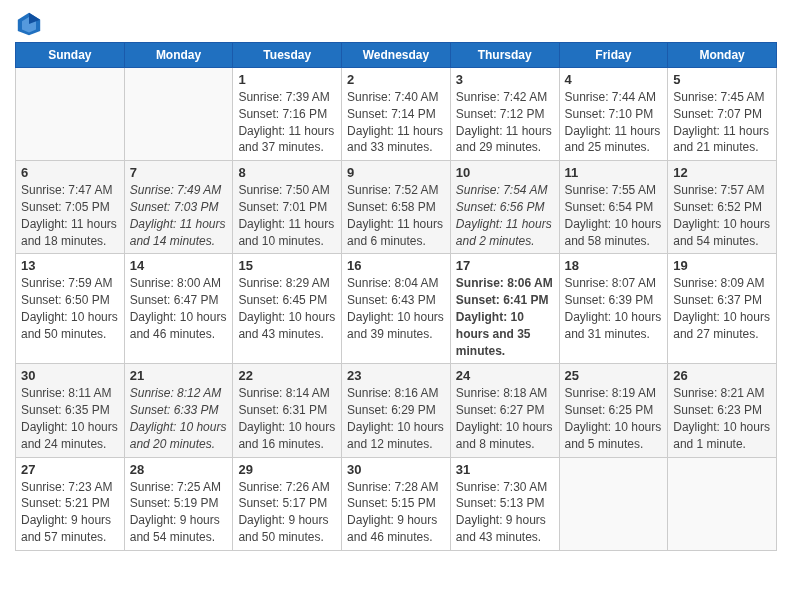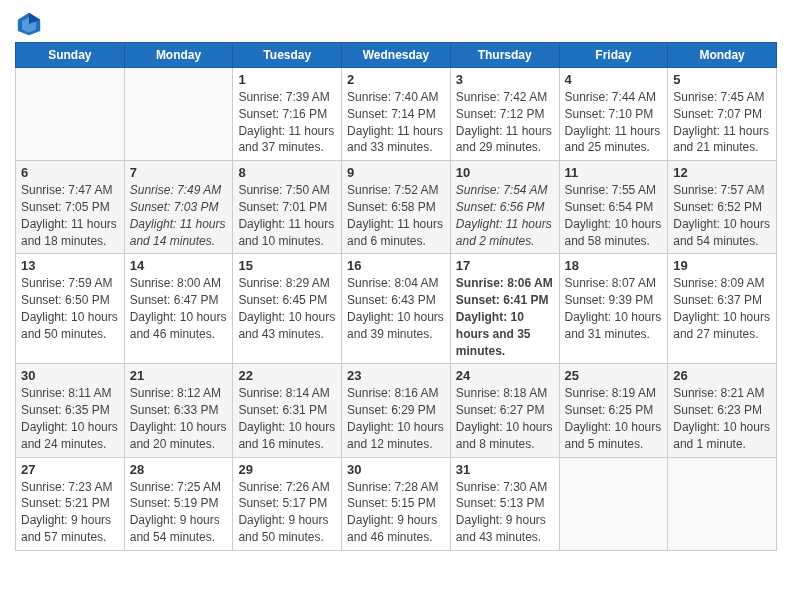--- a/index.html
+++ b/index.html
@@ -227,40 +227,40 @@
         </td>
         <td>
           <span class="day-num">17</span>
           <div class="day-info" style="white-space: pre-line; font-weight: bold;">Sunrise: 8:06 AM
 Sunset: 6:41 PM
 Daylight: 10 hours and 35 minutes.</div>
         </td>
         <td>
           <span class="day-num">18</span>
           <div class="day-info" style="white-space: pre-line;">Sunrise: 8:07 AM
-Sunset: 9:39 PM
+Sunset: 6:39 PM
 Daylight: 10 hours and 31 minutes.</div>
         </td>
         <td>
           <span class="day-num">19</span>
           <div class="day-info" style="white-space: pre-line;">Sunrise: 8:09 AM
 Sunset: 6:37 PM
 Daylight: 10 hours and 27 minutes.</div>
         </td>
       </tr>
       <tr>
         <td>
           <span class="day-num">30</span>
           <div class="day-info" style="white-space: pre-line;">Sunrise: 8:11 AM
 Sunset: 6:35 PM
 Daylight: 10 hours and 24 minutes.</div>
         </td>
         <td>
           <span class="day-num">21</span>
-          <div class="day-info" style="white-space: pre-line;">Sunrise: 8:12 AM
+          <div class="day-info" style="white-space: pre-line; font-style: italic;">Sunrise: 8:12 AM
 Sunset: 6:33 PM
 Daylight: 10 hours and 20 minutes.</div>
         </td>
         <td>
           <span class="day-num">22</span>
           <div class="day-info" style="white-space: pre-line;">Sunrise: 8:14 AM
 Sunset: 6:31 PM
 Daylight: 10 hours and 16 minutes.</div>
         </td>
         <td>

